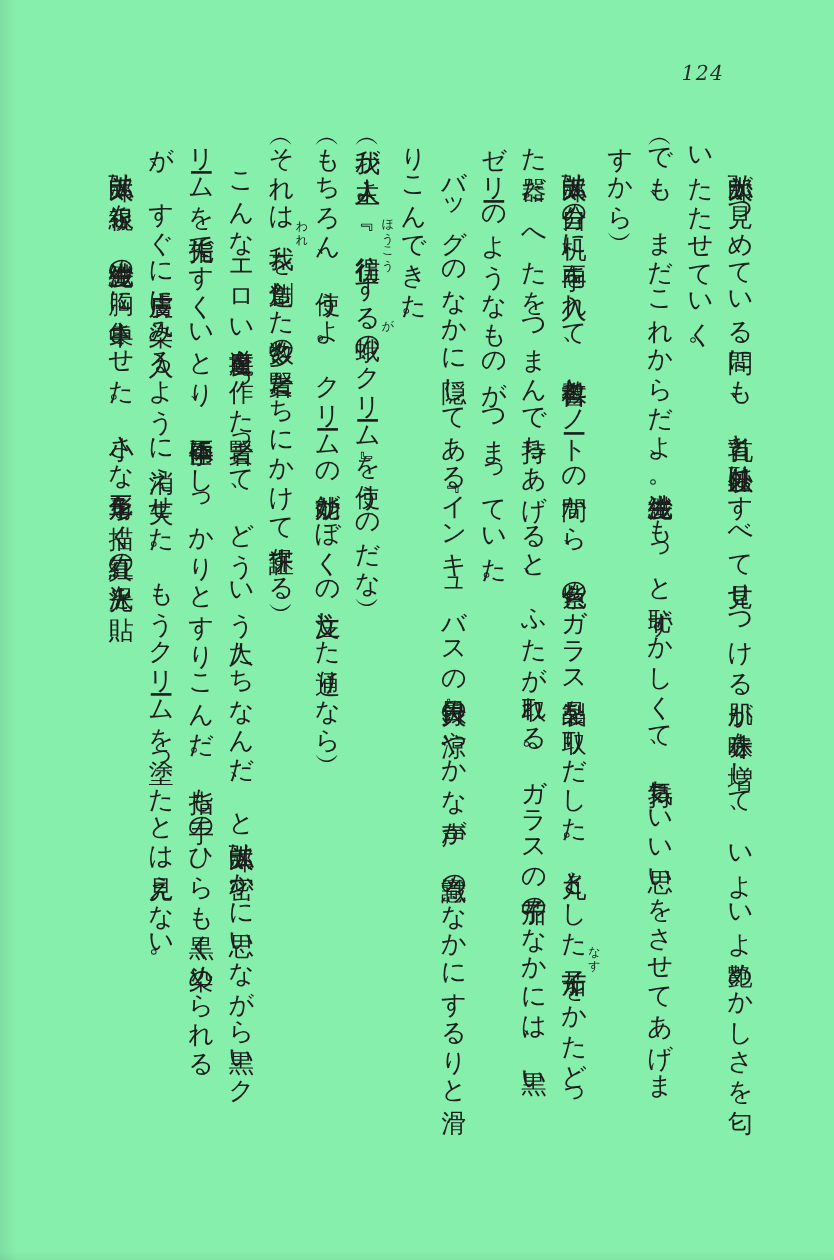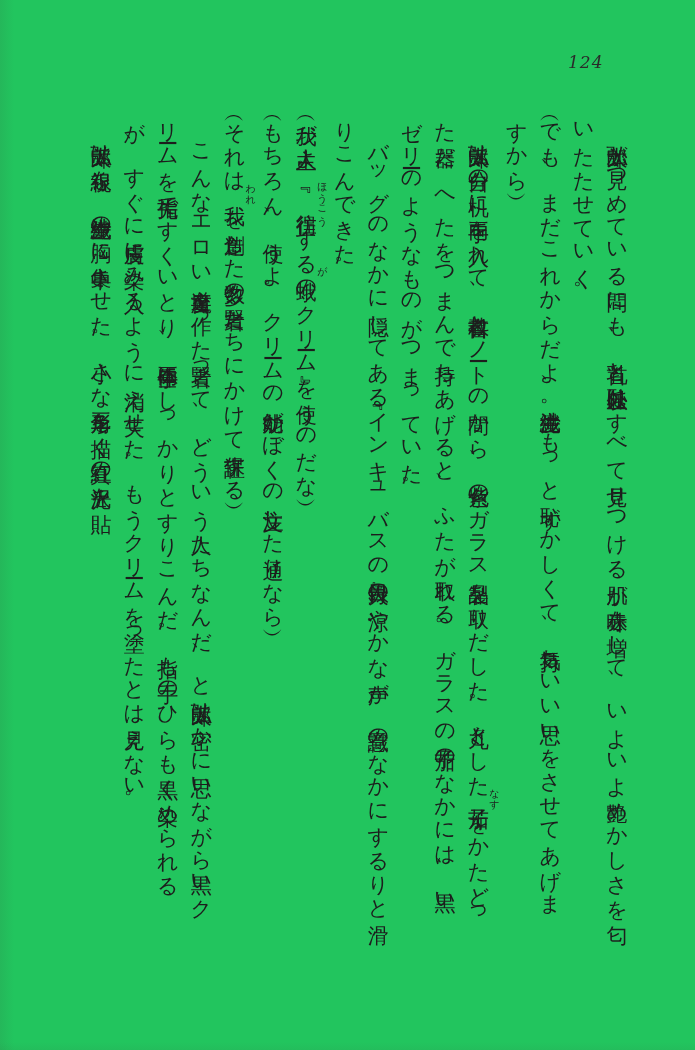--- a/index.html
+++ b/index.html
@@ -4,21 +4,21 @@
 <style>
   html, body { margin: 0; padding: 0; }
   body {
     width: 695px; height: 1050px;
     background: #fbfbf8;
     font-family: "DejaVu Serif", "Liberation Serif", serif;
   }
   .page {
     position: relative;
     width: 695px; height: 1050px;
-    background: #22c55e;
+    background: #86efac;
     overflow: hidden;
   }
   .edge-shade-left {
     position: absolute; left: 0; top: 0; bottom: 0; width: 14px;
     background: linear-gradient(to right, rgba(60,60,55,0.10), rgba(60,60,55,0));
     pointer-events: none;
   }
   .edge-shade-bottom {
     position: absolute; left: 0; right: 0; bottom: 0; height: 8px;
     background: linear-gradient(to top, rgba(60,60,55,0.06), rgba(60,60,55,0));

